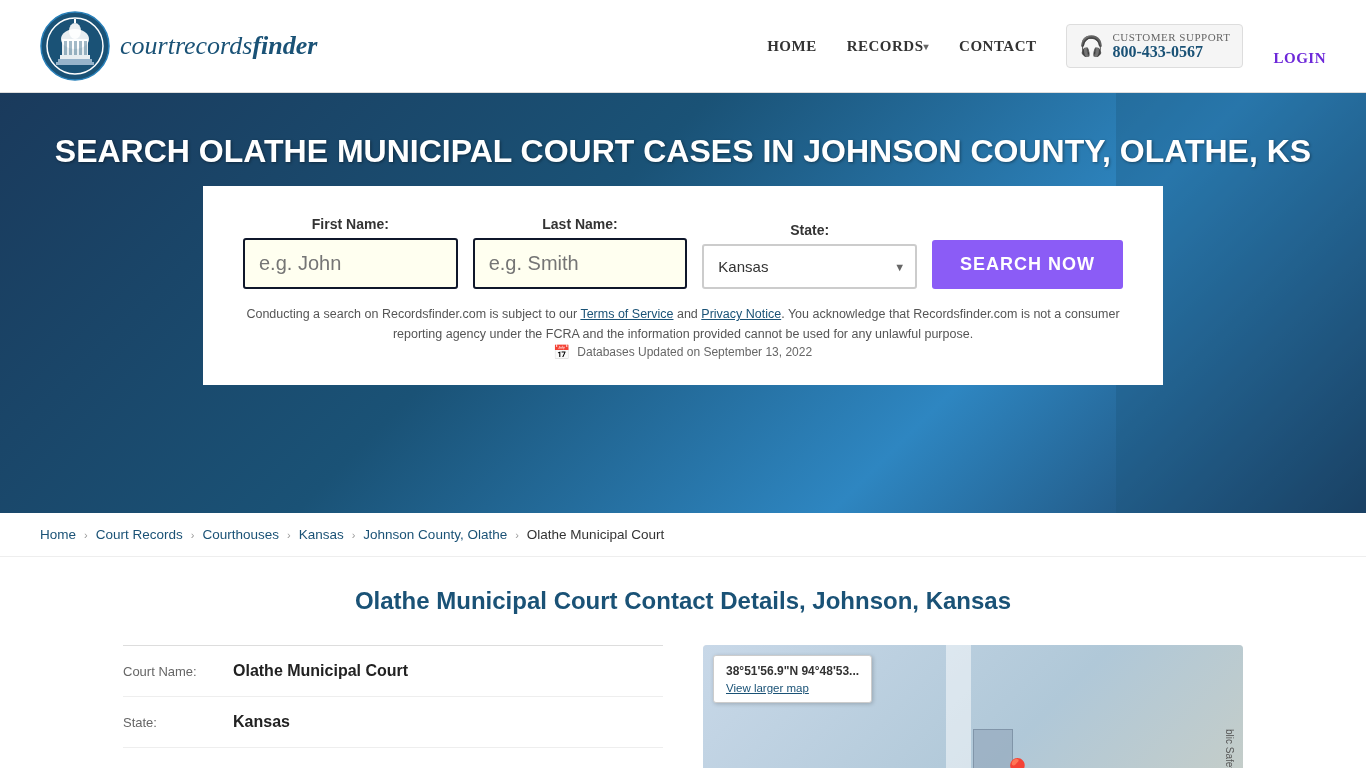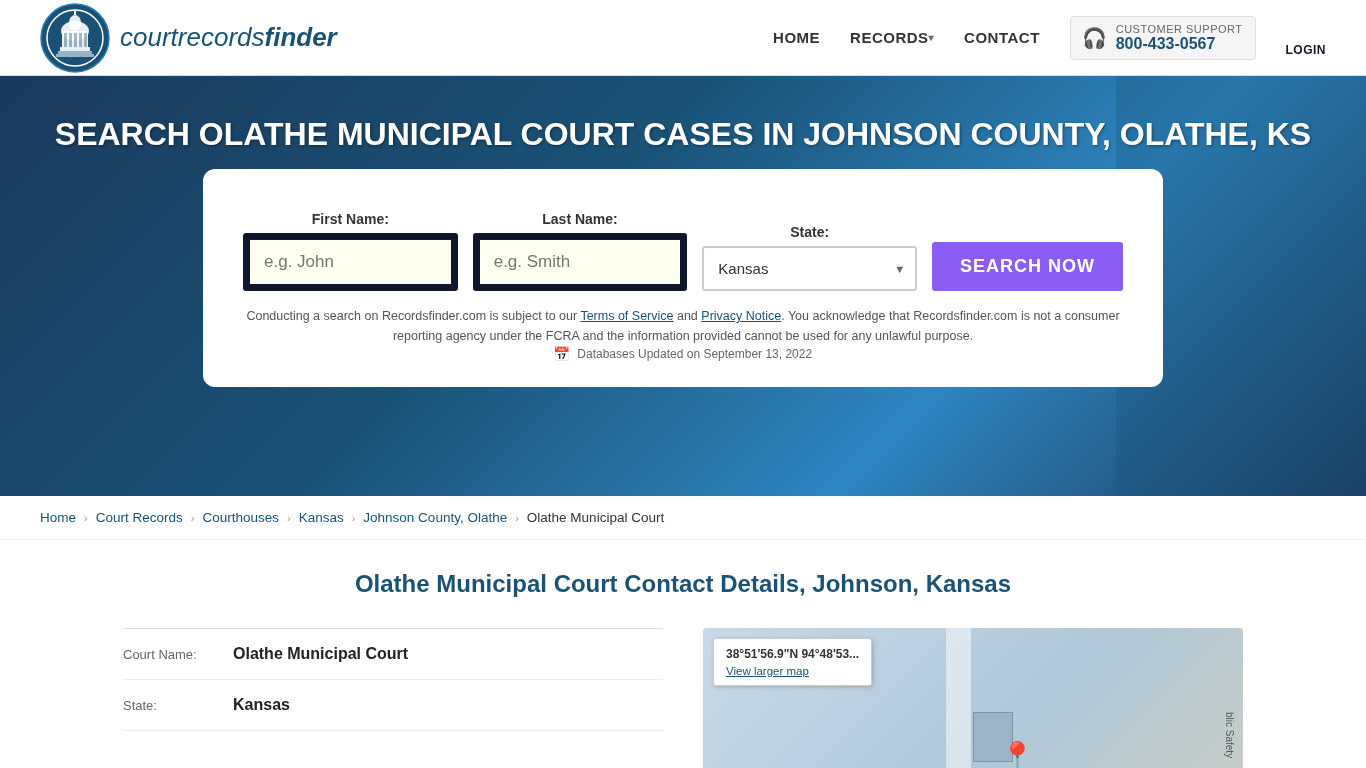--- a/index.html
+++ b/index.html
@@ -6,21 +6,22 @@
     body { font-family: Arial, sans-serif; font-size: 14px; color: #333; background: #fff; }
 
     
     .header {
       background: #fff;
       border-bottom: 1px solid #ddd;
       padding: 10px 40px;
       display: flex;
       align-items: center;
       justify-content: space-between;
-      height: 76px;
+      height: 93px;
+      font-family: Liberation Serif, serif;
     }
     .logo-area {
       display: flex;
       align-items: center;
       gap: 10px;
     }
     .logo-icon {
       width: 70px;
       height: 70px;
     }
@@ -64,23 +65,23 @@
       color: #666;
       text-transform: uppercase;
       letter-spacing: 0.5px;
     }
     .support-number {
       font-size: 16px;
       font-weight: 700;
       color: #1a5276;
     }
     .login-btn {
-      font-size: 12px;
+      font-size: 15px;
       font-weight: 600;
-      color: #0f172a;
+      color: #6d28d9;
       cursor: pointer;
       text-transform: uppercase;
       margin-top: 24px;
     }
 
     
     .hero {
       background: linear-gradient(135deg, #1a3a5c 0%, #1a5276 40%, #2e86c1 70%, #1a3a5c 100%);
       padding: 40px 20px 50px;
       text-align: center;
@@ -102,22 +103,22 @@
       font-size: 32px;
       font-weight: 800;
       text-transform: uppercase;
       margin-bottom: 16px;
       text-shadow: 1px 1px 3px rgba(0,0,0,0.4);
       position: relative;
       z-index: 1;
     }
     .search-box {
       background: #fff;
-      border-radius: 12px;
-      padding: 42px 40px 25px;
+      border-radius: 0;
+      padding: 30px 40px 25px;
       max-width: 960px;
       margin: 0 auto;
       position: relative;
       z-index: 1;
     }
     .search-fields {
       display: flex;
       gap: 15px;
       align-items: flex-end;
       margin-bottom: 15px;
@@ -130,22 +131,22 @@
     .field-group label {
       font-size: 14px;
       font-weight: 600;
       color: #333;
     }
     .field-group.first { flex: 1; }
     .field-group.last { flex: 1; }
     .field-group.state { flex: 1; }
     .field-group input {
       padding: 12px 14px;
-      font-size: 17px;
-      border: 7px solid #0f172a;
+      font-size: 20px;
+      border: 2px solid #0f172a;
       border-radius: 3px;
       background: #fffff0;
       color: #be185d;
       width: 100%;
     }
     .field-group select {
       padding: 12px 14px;
       font-size: 15px;
       border: 2px solid #ccc;
       border-radius: 3px;

